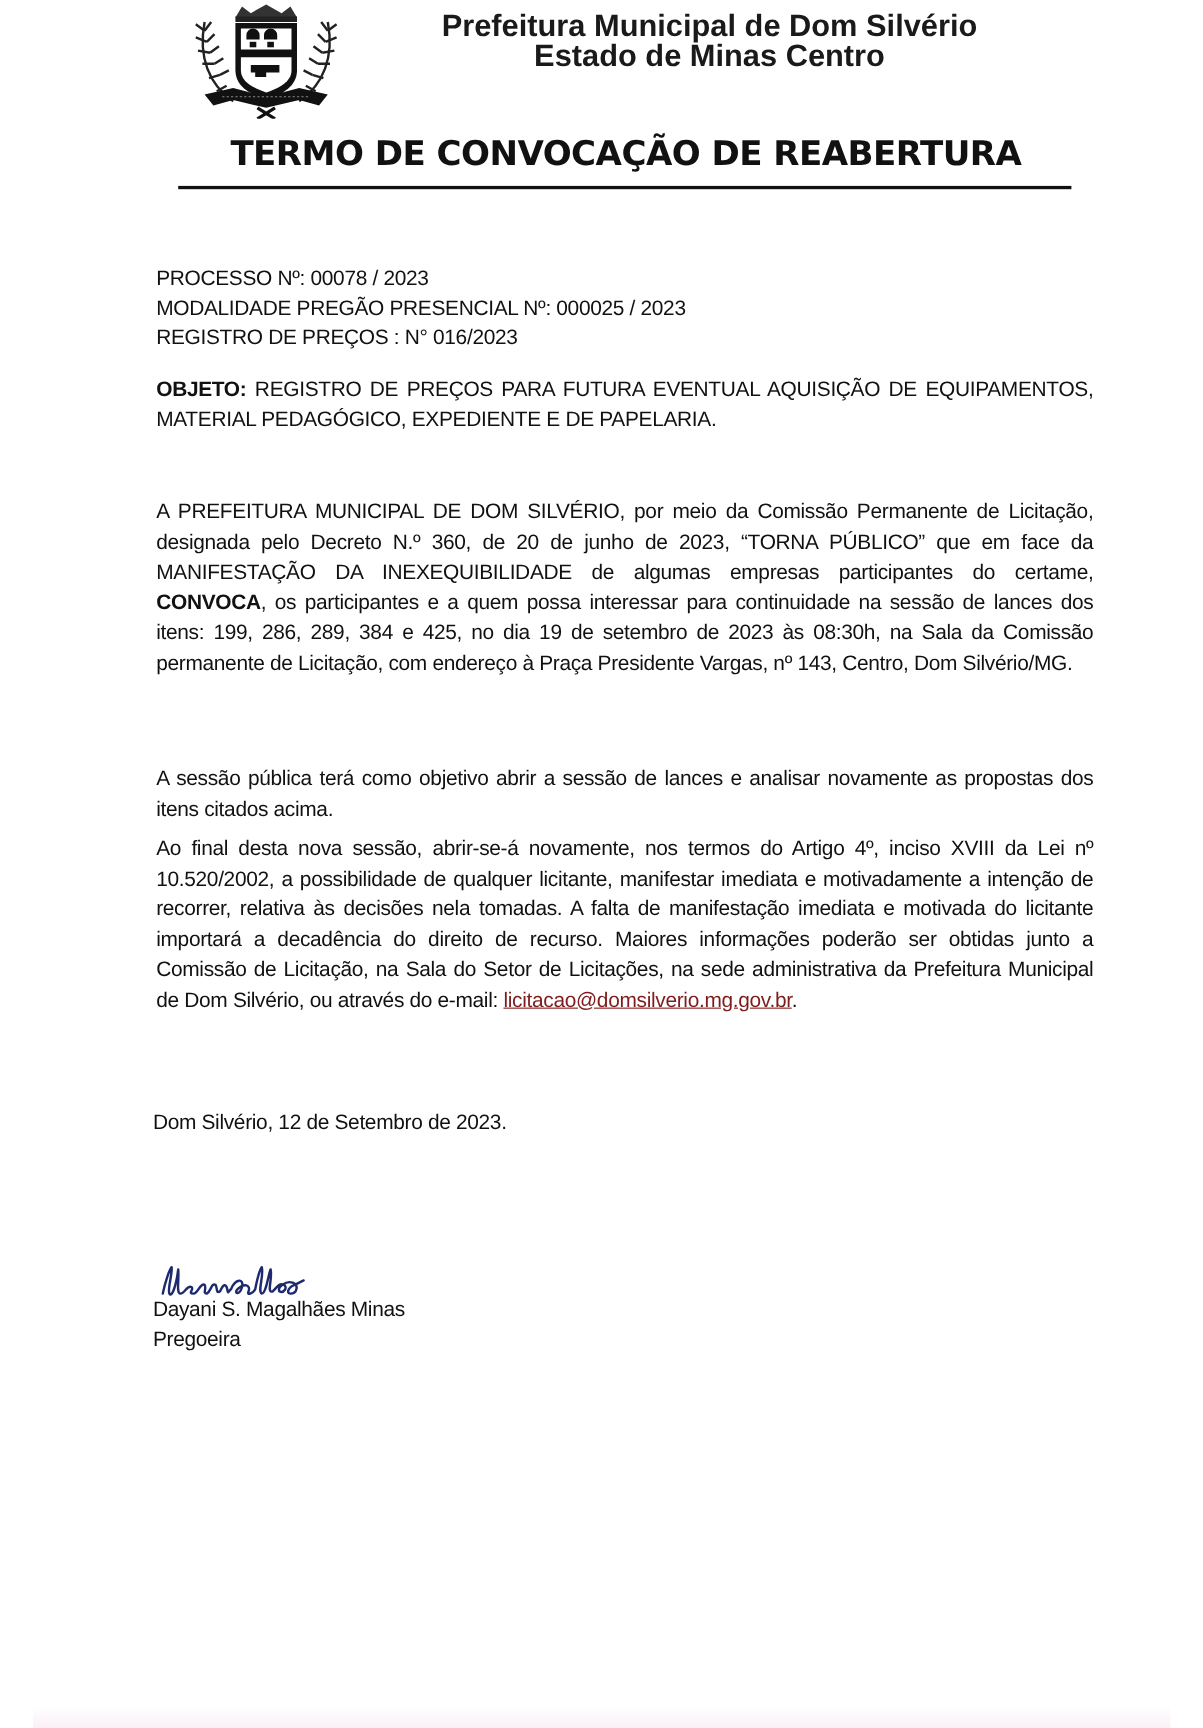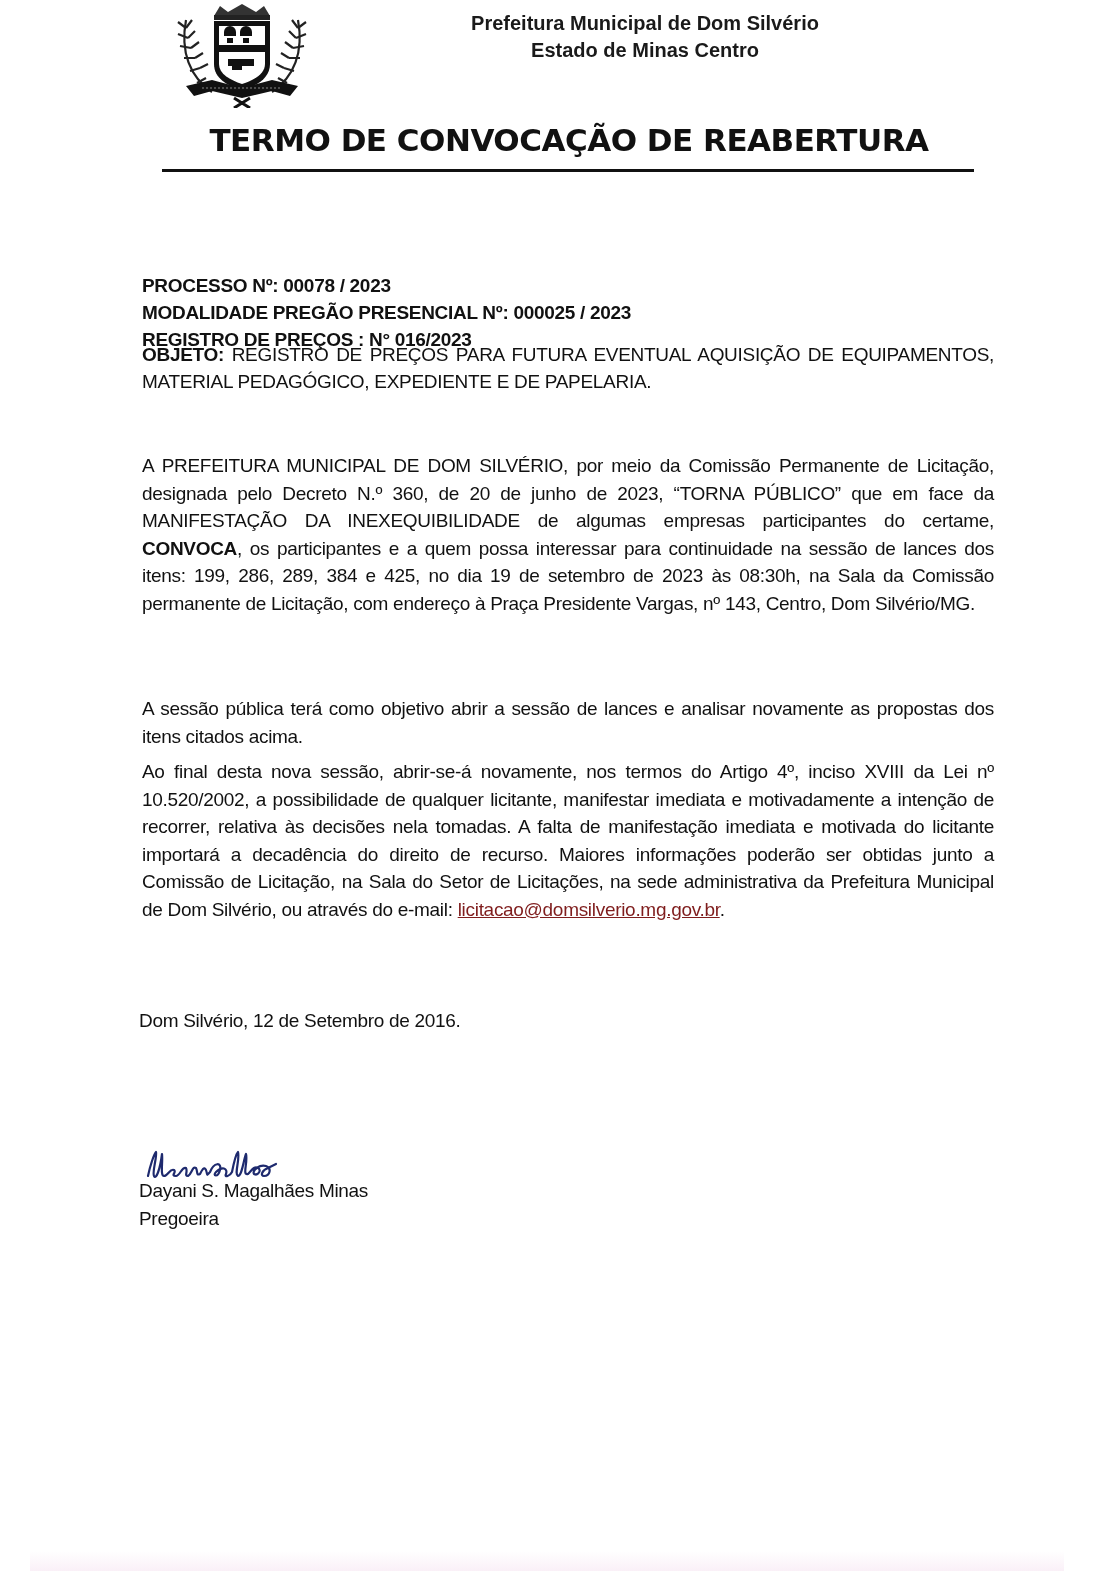--- a/index.html
+++ b/index.html
@@ -37,21 +37,21 @@
       height: 106px;
     }
     .letterhead {
       position: absolute;
       left: 400px;
       top: 10px;
       width: 490px;
       text-align: center;
       font-family: "Liberation Sans", sans-serif;
       font-weight: bold;
-      font-size: 20px;
+      font-size: 28px;
       line-height: 27px;
       color: #1a1a1a;
     }
     .title {
       position: absolute;
       left: 163px;
       top: 122px;
       width: 812px;
       text-align: center;
       font-family: "DejaVu Sans", sans-serif;
@@ -72,23 +72,22 @@
     .body-text {
       font-family: "Liberation Sans", sans-serif;
       font-size: 19px;
       color: #111;
       letter-spacing: -0.3px;
     }
     .ref-block {
       position: absolute;
       left: 142px;
       top: 240px;
-      font-weight: bold;
+      font-weight: normal;
       line-height: 27px;
-      margin-top: 32px;
     }
     .objeto {
       position: absolute;
       left: 142px;
       top: 341px;
       width: 852px;
       line-height: 27px;
       text-align: justify;
       text-align-last: left;
     }
@@ -177,21 +176,21 @@
   </div>
 
   <div class="objeto body-text"><b>OBJETO:</b><span> REGISTRO DE PREÇOS PARA FUTURA EVENTUAL AQUISIÇÃO DE EQUIPAMENTOS, MATERIAL PEDAGÓGICO, EXPEDIENTE E DE PAPELARIA.</span></div>
 
   <div class="para p1 body-text"><span>A PREFEITURA MUNICIPAL DE DOM SILVÉRIO, por meio da Comissão Permanente de Licitação, designada pelo Decreto N.º 360, de 20 de junho de 2023, “TORNA PÚBLICO” que em face da MANIFESTAÇÃO DA INEXEQUIBILIDADE de algumas empresas participantes do certame, </span><b>CONVOCA</b><span>, os participantes e a quem possa interessar para continuidade na sessão de lances dos itens: 199, 286, 289, 384 e 425, no dia 19 de setembro de 2023 às 08:30h, na Sala da Comissão permanente de Licitação, com endereço à Praça Presidente Vargas, nº 143, Centro, Dom Silvério/MG.</span></div>
 
   <div class="para p2 body-text">A sessão pública terá como objetivo abrir a sessão de lances e analisar novamente as propostas dos itens citados acima.</div>
 
   <div class="para p3 body-text"><span>Ao final desta nova sessão, abrir-se-á novamente, nos termos do Artigo 4º, inciso XVIII da Lei nº 10.520/2002, a possibilidade de qualquer licitante, manifestar imediata e motivadamente a intenção de recorrer, relativa às decisões nela tomadas. A falta de manifestação imediata e motivada do licitante importará a decadência do direito de recurso. Maiores informações poderão ser obtidas junto a Comissão de Licitação, na Sala do Setor de Licitações, na sede administrativa da Prefeitura Municipal de Dom Silvério, ou através do e-mail: </span><a class="email">licitacao@domsilverio.mg.gov.br</a><span>.</span></div>
 
-  <div class="date-line body-text">Dom Silvério, 12 de Setembro de 2016.</div>
+  <div class="date-line body-text">Dom Silvério, 12 de Setembro de 2023.</div>
 
   <svg class="signature-scribble" viewBox="0 0 145 36">
     <path d="M4 28 C6 18 10 6 12 4 C13 10 8 24 10 28 C12 32 16 22 18 6 C19 14 16 28 20 28 C24 28 26 20 30 22 C33 24 26 28 32 28 C36 28 38 18 42 20 C44 24 40 28 44 28 C48 26 48 18 52 20 C54 24 52 28 56 26 C58 22 60 18 62 22 C64 28 62 28 66 24 C70 14 78 14 76 22 C74 30 68 28 72 24 C78 18 84 20 82 26 C80 30 86 28 88 24 C90 14 92 6 94 4 C96 12 90 26 94 28 C98 28 100 10 102 6 C104 14 98 28 104 26 C108 22 110 18 114 20 C118 22 114 28 110 26 C108 22 116 16 122 18 C128 20 126 28 120 28 C116 28 118 22 124 20 L132 16" fill="none" stroke="#1e2a6e" stroke-width="2.2" stroke-linecap="round" stroke-linejoin="round"></path>
   </svg>
 
   <div class="signer body-text">
     <div>Dayani S. Magalhães Minas</div>
     <div>Pregoeira</div>
   </div>
 

